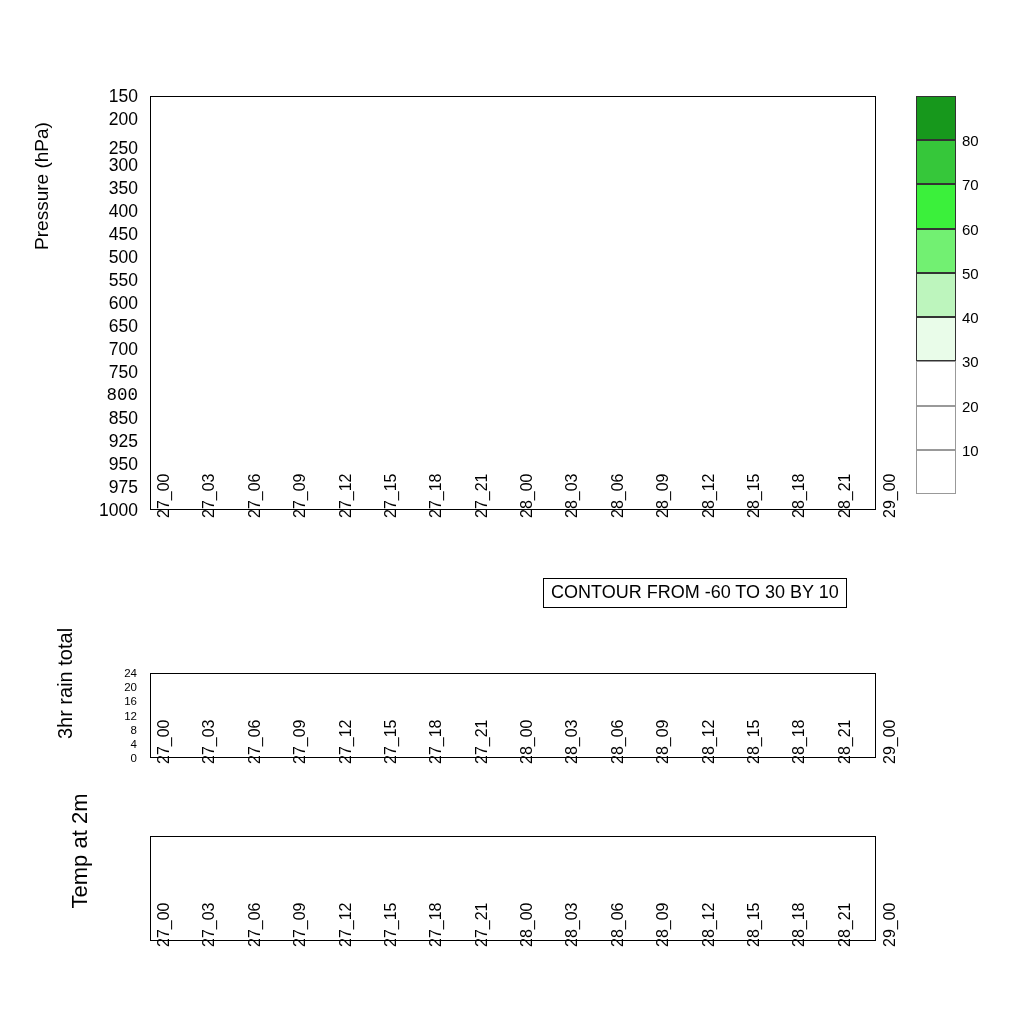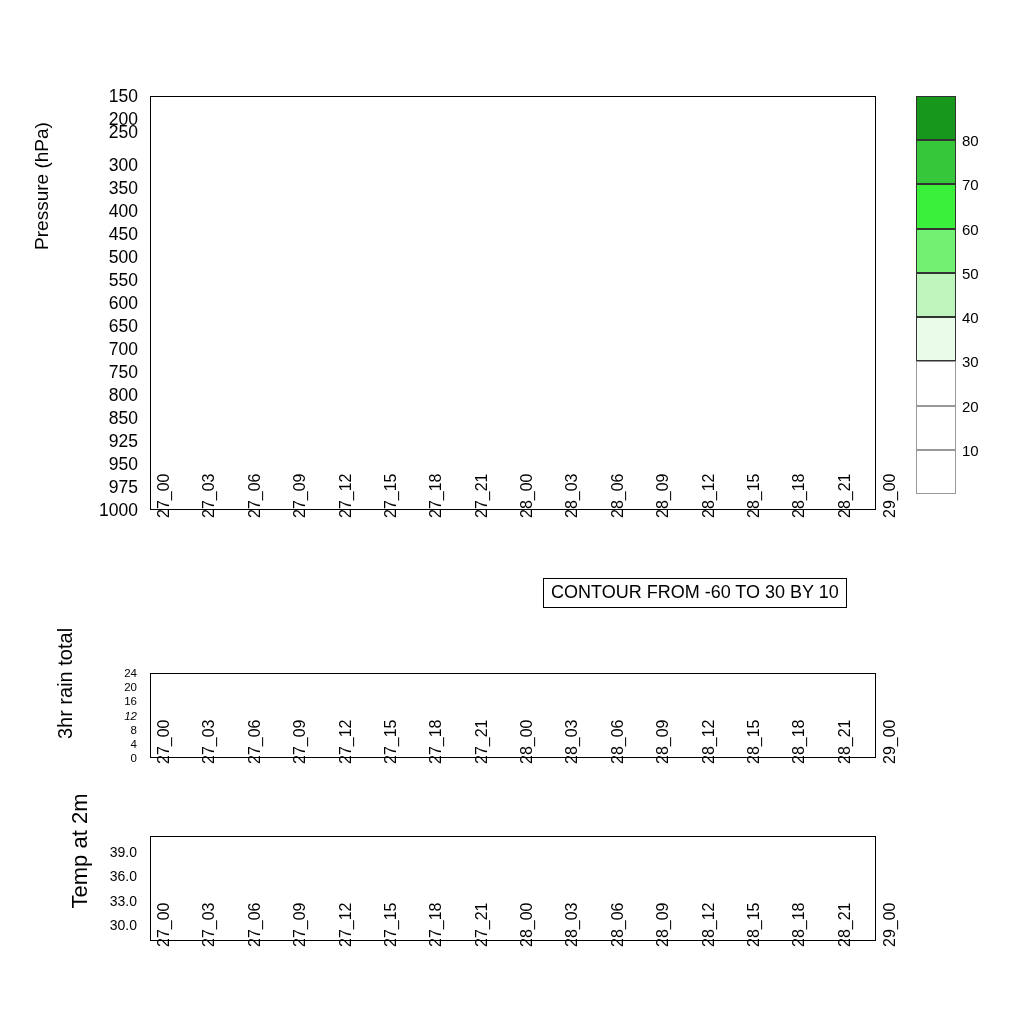--- a/index.html
+++ b/index.html
@@ -73,32 +73,32 @@
 </head>
 <body>
 
 <div class="root">
 
 
   <div id="pressure-axis-label">Pressure (hPa)</div>
   <div id="y-ticks">
       <div style="top: 0px;">150</div>
       <div style="top: 23px;">200</div>
-      <div style="top: 36px; margin-left: 32px;">250</div>
+      <div style="top: 52px; margin-left: 32px;">250</div>
       <div style="top: 69px;">300</div>
       <div style="top: 92px;">350</div>
       <div style="top: 115px;">400</div>
       <div style="top: 138px;">450</div>
       <div style="top: 161px;">500</div>
       <div style="top: 184px;">550</div>
       <div style="top: 207px;">600</div>
       <div style="top: 230px;">650</div>
       <div style="top: 253px;">700</div>
       <div style="top: 276px;">750</div>
-      <div style="top: 299px;">800</div>
+      <div style="top: 299px; font-family: Liberation Mono, monospace;">800</div>
       <div style="top: 322px;">850</div>
       <div style="top: 345px;">925</div>
       <div style="top: 368px;">950</div>
       <div style="top: 391px;">975</div>
       <div style="top: 414px; margin-left: 16px;">1000</div>
     </div>
 
   <div id="main-panel">
     <svg id="main-svg" width="726" height="414" viewBox="0 0 726 414">
       <defs>
@@ -1114,21 +1114,21 @@
       <div style="top: 265.333px;">30</div>
       <div style="top: 309.556px;">20</div>
       <div style="top: 353.778px;">10</div>
     </div>
 
   <div id="rain-axis-label">3hr rain total</div>
   <div id="rain-y">
       <div style="top: 0px;">24</div>
       <div style="top: 14.1667px;">20</div>
       <div style="top: 28.3333px;">16</div>
-      <div style="top: 42.5px; font-style: italic;">12</div>
+      <div style="top: 42.5px;">12</div>
       <div style="top: 56.6667px;">8</div>
       <div style="top: 70.8333px;">4</div>
       <div style="top: 85px;">0</div>
     </div>
   <div id="rain-panel">
     <svg width="726" height="85" viewBox="0 0 726 85">
       <rect x="0" y="0" width="726" height="85" fill="#ffffff"></rect>
       <g id="rain-series" stroke="#000000" stroke-width="1.2" fill="none">
           <polyline points="0,84.5 45.375,84.5 90.75,84.5 136.125,84.5 181.5,84.5 226.875,84.5 272.25,84.5 317.625,84.5 363,84.5 408.375,84.5 453.75,84.5 499.125,84.5 544.5,84.5 589.875,84.5 635.25,84.5 680.625,84.5 726,84.5" fill="none" stroke="#000000" stroke-width="0"></polyline>
         </g>
@@ -1211,26 +1211,20 @@
       <span style="left: 458.75px;">28_06</span>
       <span style="left: 504.125px;">28_09</span>
       <span style="left: 549.5px;">28_12</span>
       <span style="left: 594.875px;">28_15</span>
       <span style="left: 640.25px;">28_18</span>
       <span style="left: 685.625px;">28_21</span>
       <span style="left: 731px;">29_00</span>
     </div>
 
   <div id="temp-axis-label">Temp at 2m</div>
-  <div id="temp-y">
-      <div style="top: 16.1538px;">39.0</div>
-      <div style="top: 40.3846px;">36.0</div>
-      <div style="top: 64.6154px;">33.0</div>
-      <div style="top: 88.8462px;">30.0</div>
-    </div>
   <div id="temp-panel">
     <svg width="726" height="105" viewBox="0 0 726 105">
       <rect x="0" y="0" width="726" height="105" fill="#ffffff"></rect>
       <polyline id="temp-line" fill="none" stroke="#ff0000" stroke-width="2" points="0.0,60.6 45.4,86.4 90.8,80.8 136.1,44.4 181.5,11.3 226.9,20.2 272.3,21.8 317.6,46.8 363.0,80.8 408.4,96.9 453.8,84.8 499.1,56.5 544.5,13.7 589.9,4.8 635.3,24.2 680.6,60.6 726.0,75.1"></polyline>
     <g stroke="#000" stroke-width="1">
           <line x1="0" y1="105" x2="0" y2="98"></line>
           <line x1="0" y1="0" x2="0" y2="7"></line>
           <line x1="45.375" y1="105" x2="45.375" y2="98"></line>
           <line x1="45.375" y1="0" x2="45.375" y2="7"></line>
           <line x1="90.75" y1="105" x2="90.75" y2="98"></line>

